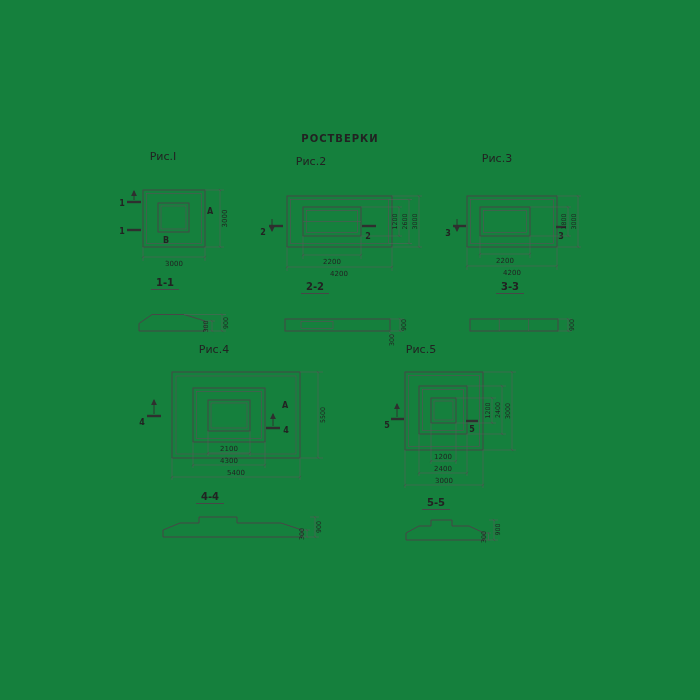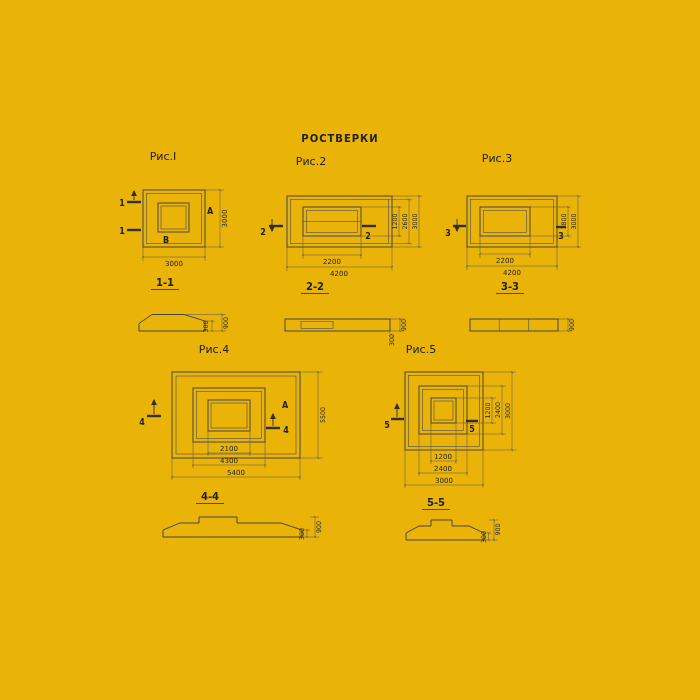--- a/index.html
+++ b/index.html
@@ -1,16 +1,16 @@
 <!DOCTYPE html>
 <html><head>
 <meta charset="utf-8">
 <style>
   html,body{margin:0;padding:0;background:#ffffff;}
-  .page{width:700px;height:700px;background:#eab308;position:relative;overflow:hidden;}
+  .page{width:700px;height:700px;background:#15803d;position:relative;overflow:hidden;}
   svg{display:block;}
   .ln{stroke:#474747;stroke-width:1;fill:none;}
   .thin{stroke:#555;stroke-width:.65;fill:none;}
   .dim{stroke:#5d5d5d;stroke-width:.55;fill:none;}
   .dimm{stroke:#5d5d5d;stroke-width:.55;fill:none;marker-start:url(#tick);marker-end:url(#tick);}
   .thick{stroke:#2f2f2f;stroke-width:2.4;fill:none;}
   .arr{stroke:#2f2f2f;stroke-width:.9;fill:none;marker-end:url(#arrowhead);}
   text.t{font-family:"DejaVu Sans",sans-serif;fill:#222;}
   .dt{font-size:7px;}
   .dts{font-size:6.3px;}

